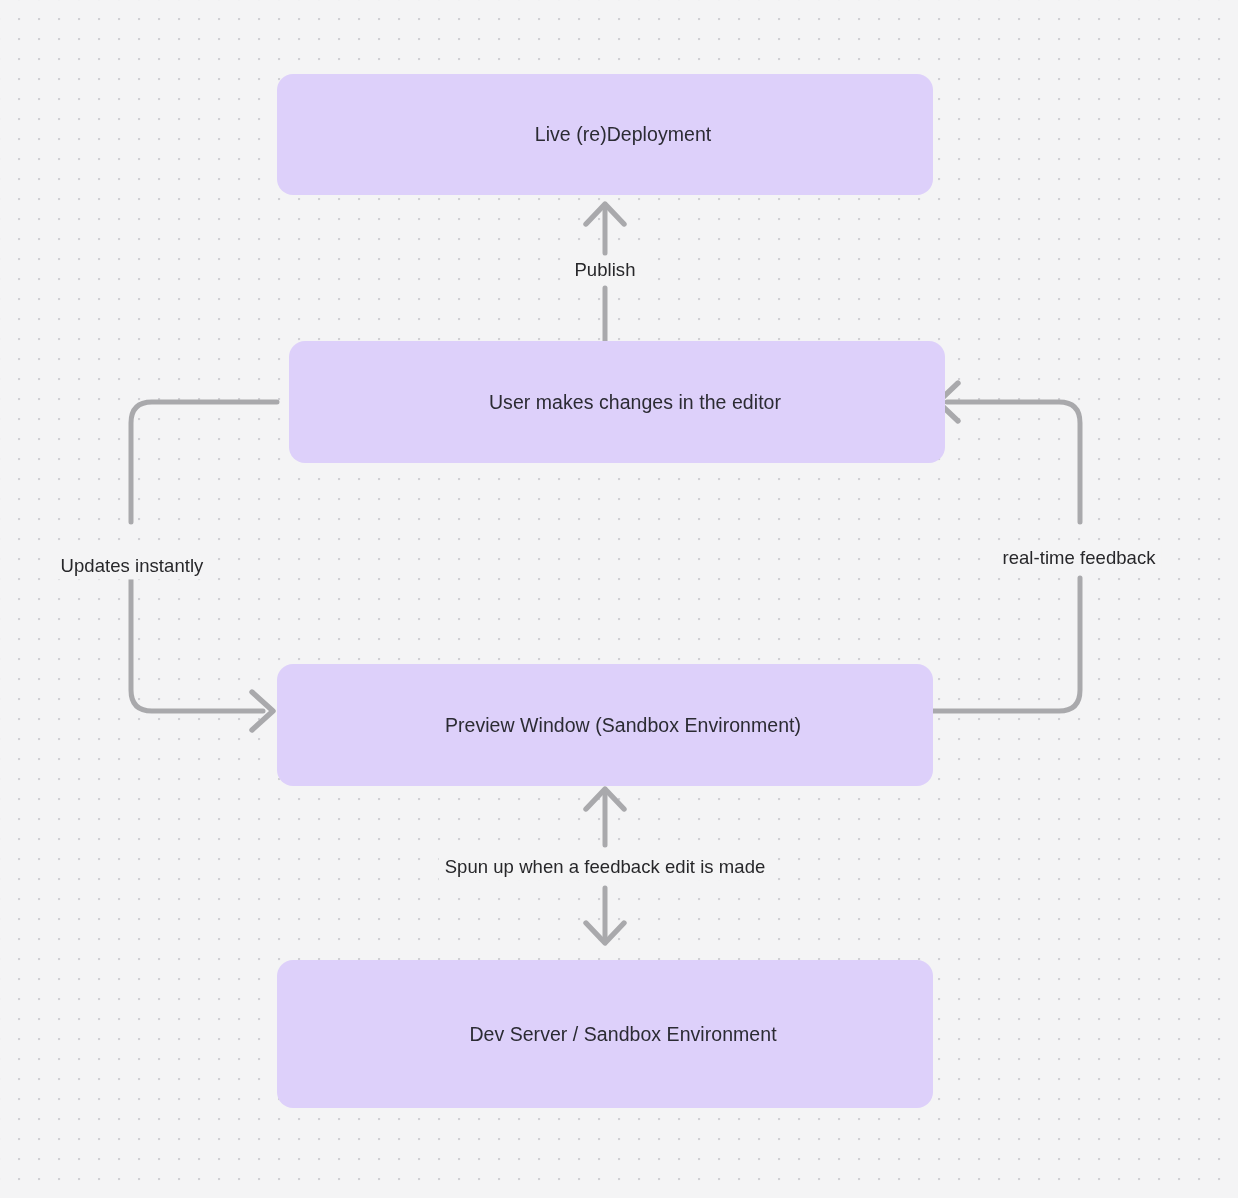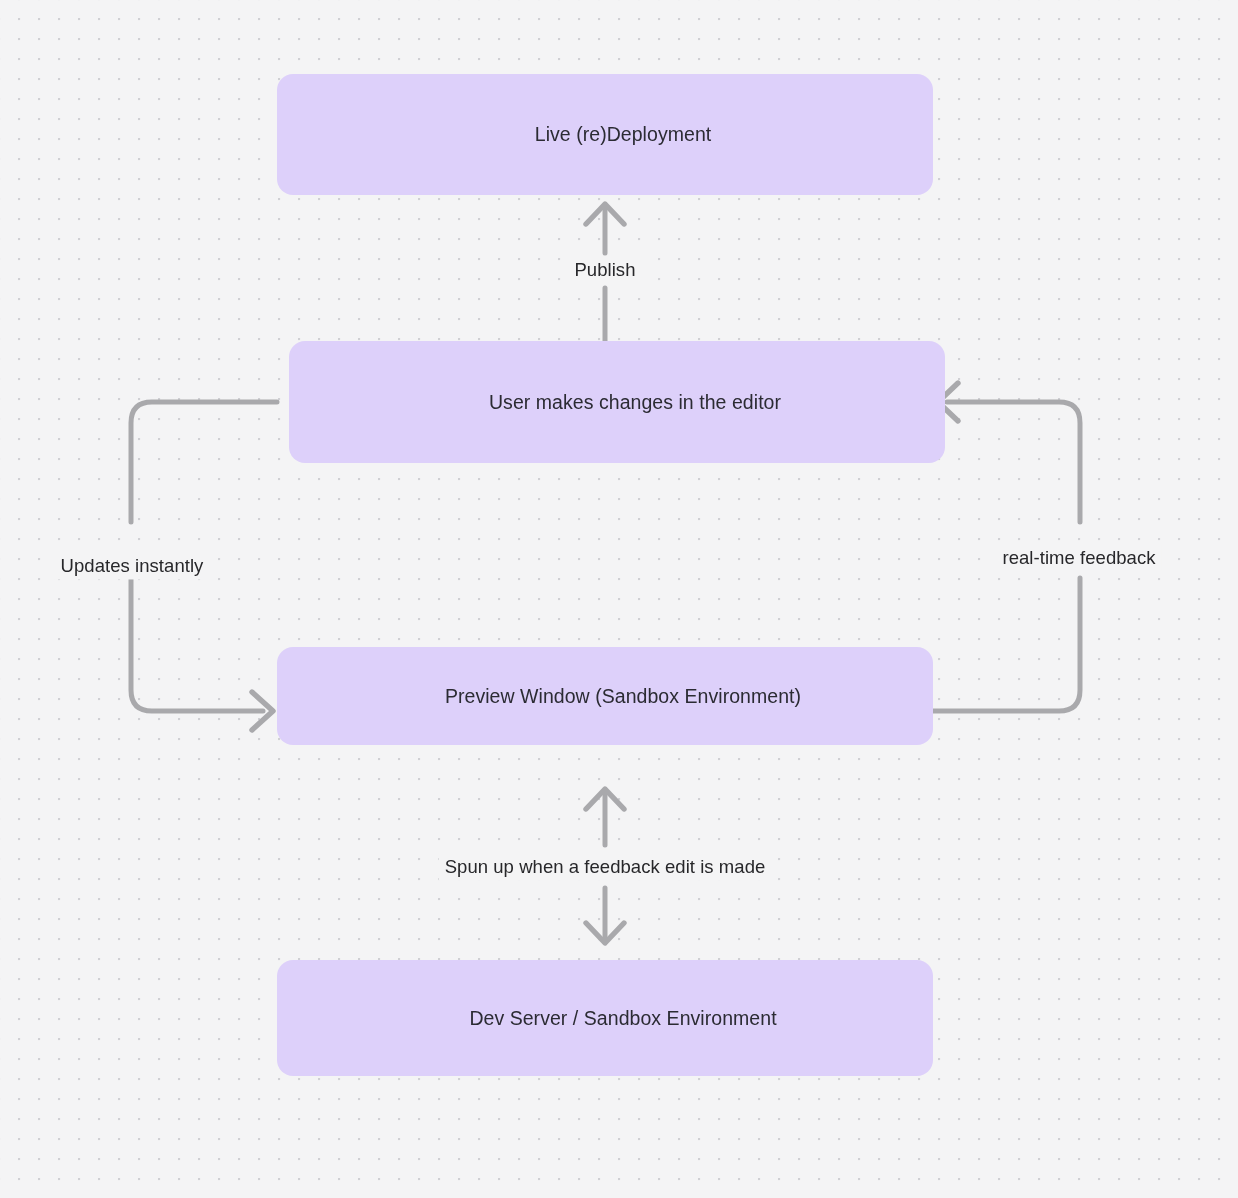--- a/index.html
+++ b/index.html
@@ -99,25 +99,25 @@
   </svg>
 
   <div class="node" style="left:277px; top:74px; width:656px; height:121px;">
     <span class="node-label">Live (re)Deployment</span>
   </div>
 
   <div class="node" style="left:277px; top:341px; width:656px; height:122px;margin-left:12px;">
     <span class="node-label">User makes changes in the editor</span>
   </div>
 
-  <div class="node" style="left:277px; top:647px; width:656px; height:98px;">
+  <div class="node" style="left:277px; top:664px; width:656px; height:122px;">
     <span class="node-label">Preview Window (Sandbox Environment)</span>
   </div>
 
-  <div class="node" style="left:277px; top:960px; width:656px; height:116px;">
+  <div class="node" style="left:277px; top:960px; width:656px; height:148px;">
     <span class="node-label">Dev Server / Sandbox Environment</span>
   </div>
 
   <div class="edge-label el-center" style="left:605px; top:270px;text-align:center;">Publish</div>
 
   <div class="edge-label el-center" style="left:132px; top:558px;margin-top:8px;">Updates instantly</div>
 
   <div class="edge-label el-center" style="left:1079px; top:558px;">real-time feedback</div>
 
   <div class="edge-label el-center" style="left:605px; top:867px;">Spun up when a feedback edit is made</div>

